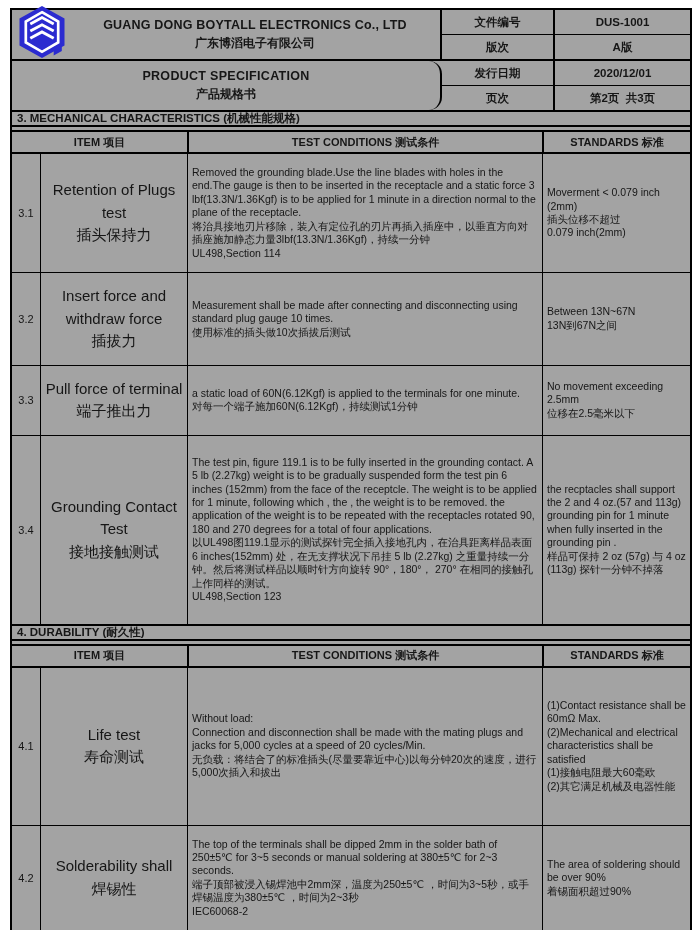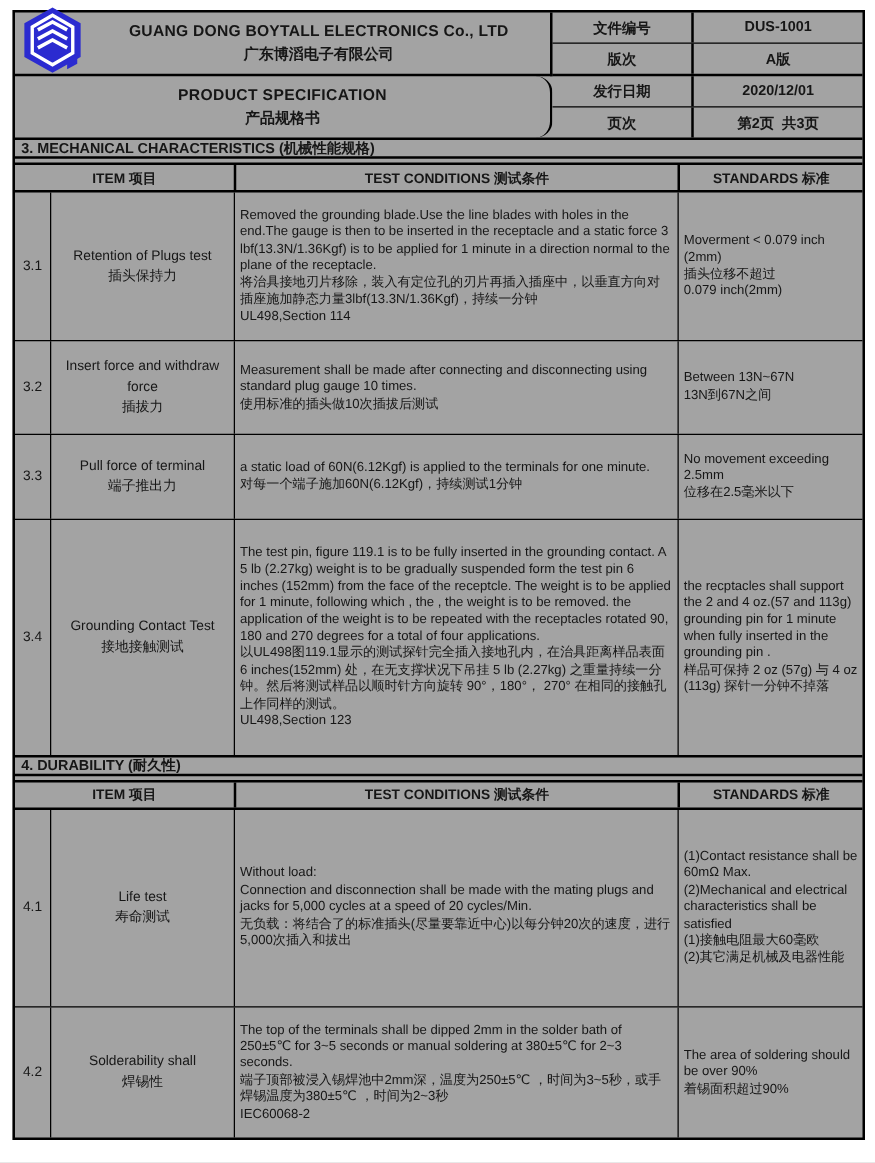--- a/index.html
+++ b/index.html
@@ -71,21 +71,21 @@
     display:grid; grid-template-columns:28px 147px 355px 1fr;
     border-bottom:1.5px solid #000;
     font-size:10.5px;
   }
   .spec-table .spec-row:last-child { border-bottom:none; }
   .cell { padding:12px 4px; display:flex; align-items:center; }
   .cell + .cell { border-left:1.5px solid #000; }
   .cell-num { justify-content:center; font-size:11px; }
   .cell-item {
     justify-content:center; text-align:center;
-    white-space:pre-line; font-size:11px; line-height:1.5;
+    white-space:pre-line; font-size:15px; line-height:1.5;
   }
   .cell-test, .cell-standards {
     text-align:left; white-space:pre-line; line-height:1.28;
   }
   .h120{min-height:118px} .h65{min-height:63px} .h70{min-height:68px}
   .h190{min-height:188px} .h160{min-height:158px} .h93{min-height:91px}
 </style>
 </head>
 <body>
 

